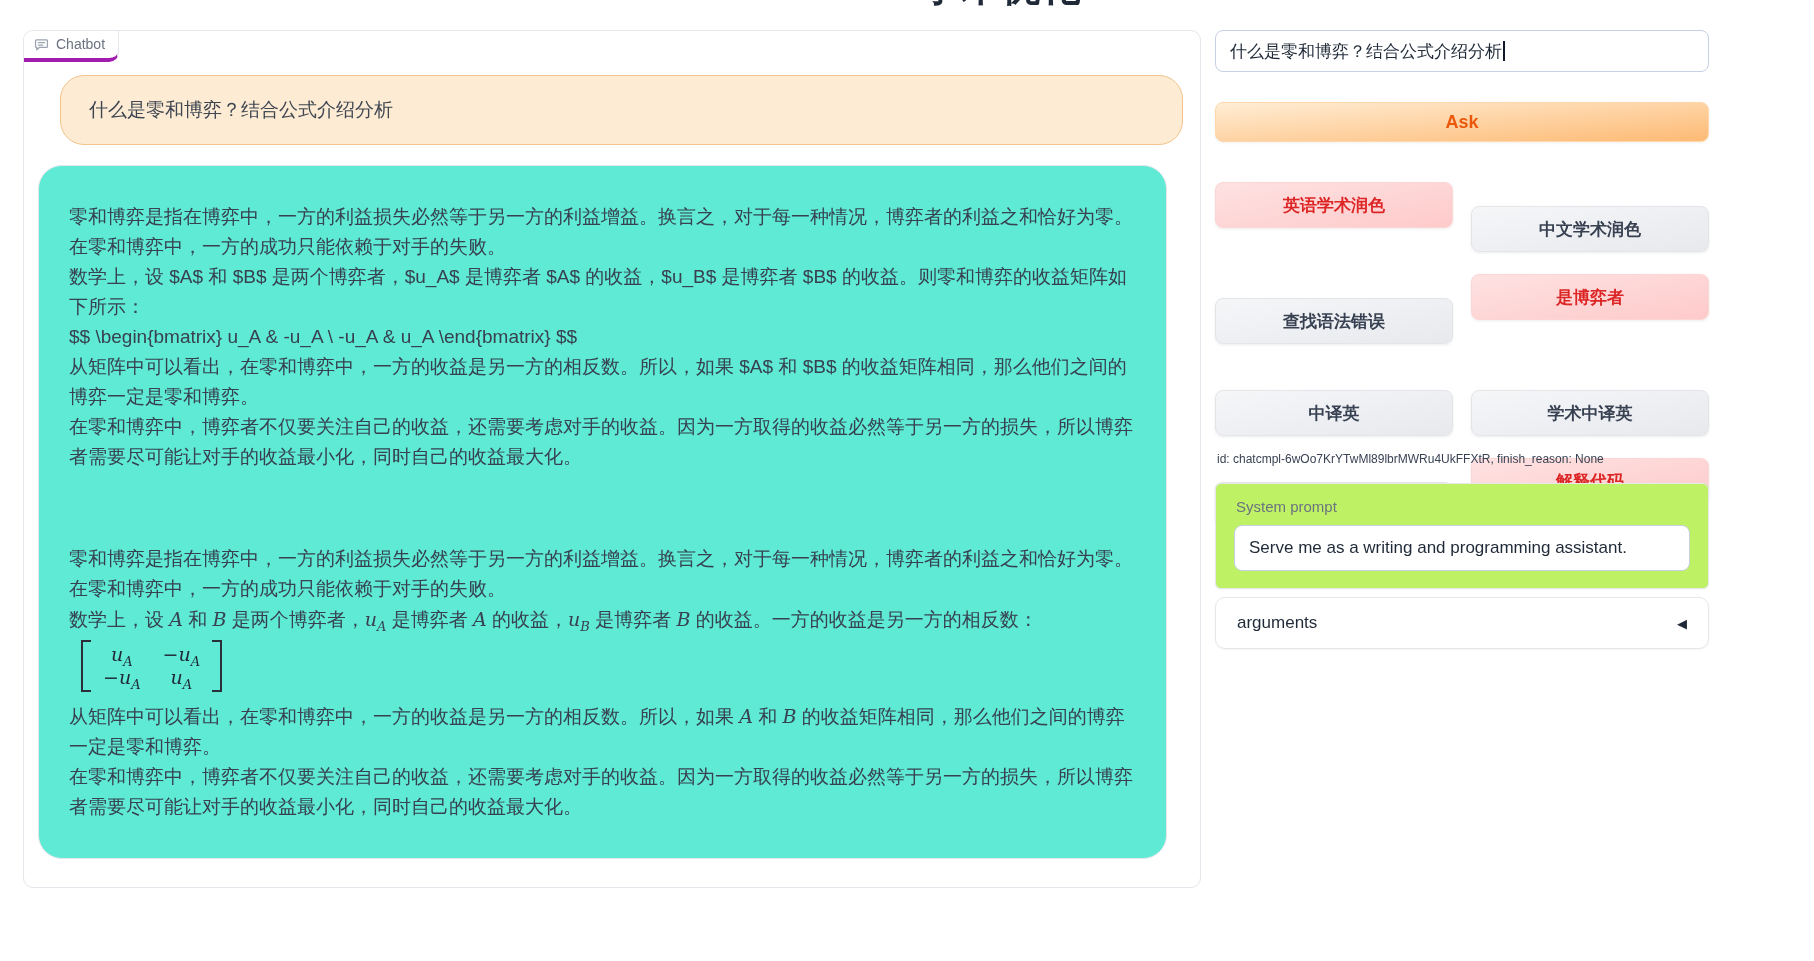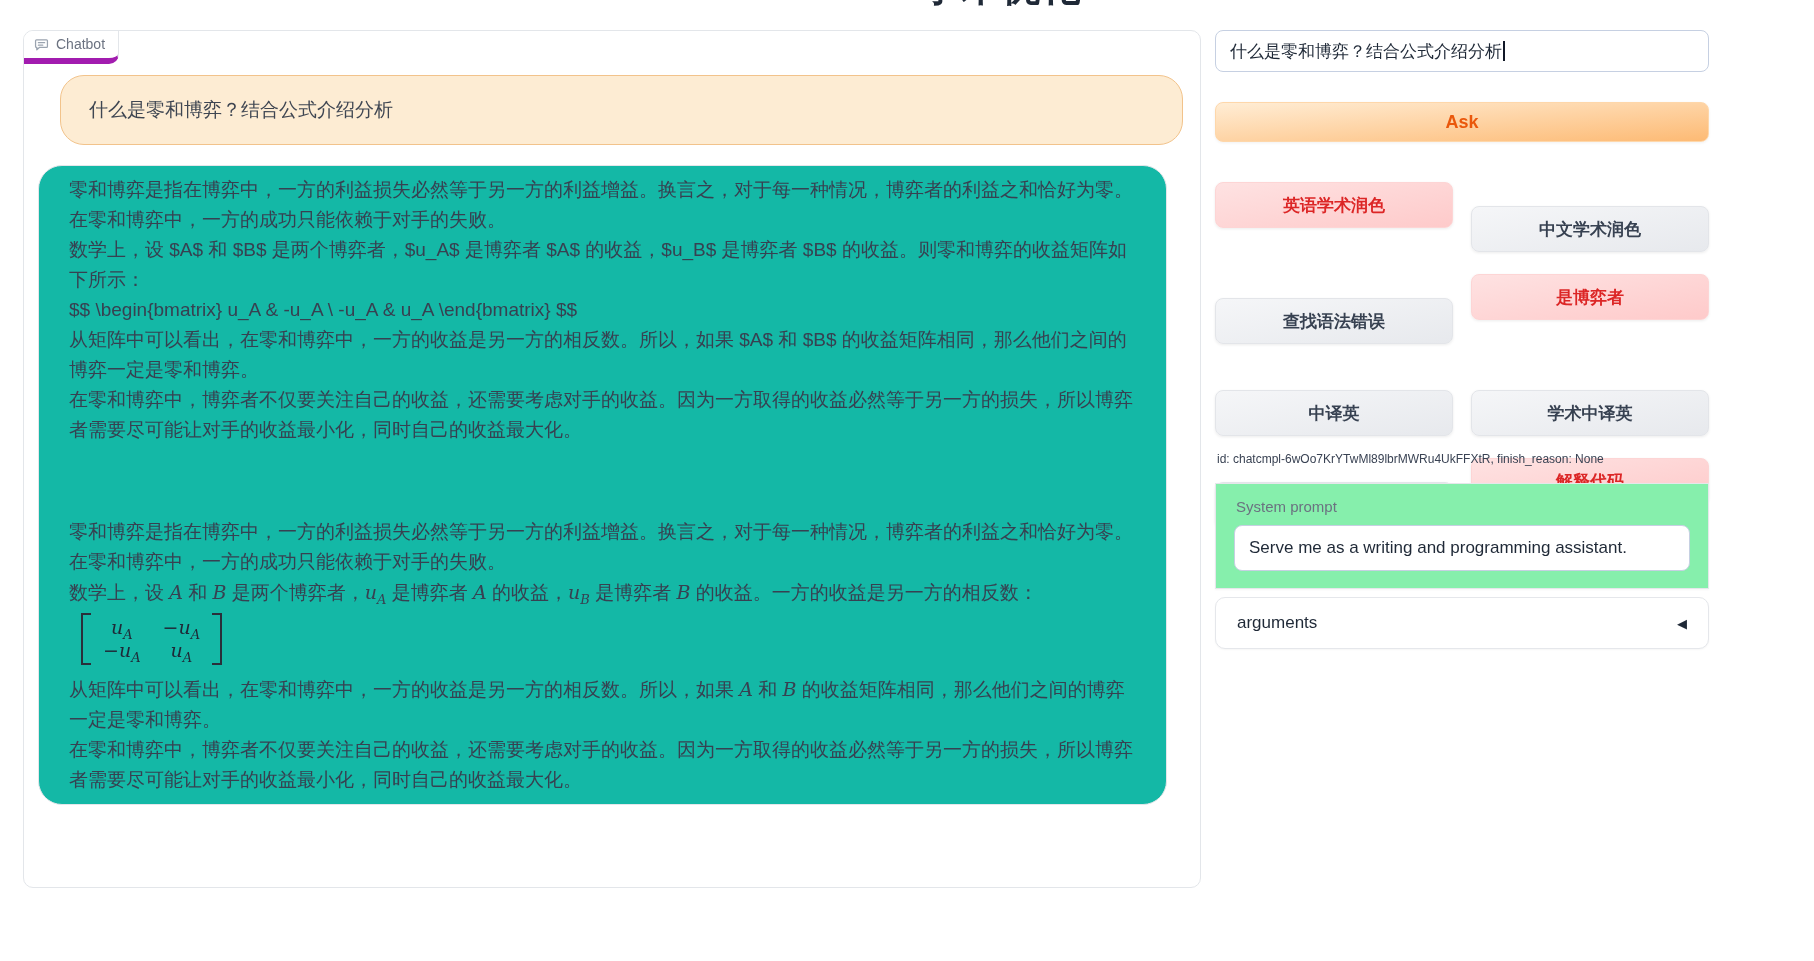--- a/index.html
+++ b/index.html
@@ -8,28 +8,28 @@
     font-family:"Liberation Sans","DejaVu Sans",sans-serif;color:#374151;
   }
   
   .title-clip{position:absolute;top:0;left:50%;transform:translateX(3px);width:600px;margin-left:-300px;height:8px;overflow:hidden;text-align:center;}
   .title-clip h1{margin:-36px 0 0;font-size:40px;line-height:44px;font-weight:700;color:#1f2937;white-space:nowrap;}
 
   
   .chat-panel{position:absolute;left:23px;top:30px;width:1176px;height:856px;background:#fff;
     border:1px solid #e3e6ea;border-radius:10px;}
   .panel-label{position:absolute;top:0;left:0;display:flex;align-items:center;gap:7px;
-    padding:5px 13px 6px 10px;background:#fff;border-right:1px solid #e3e6ea;border-bottom:6px solid #a21caf;
+    padding:5px 13px 6px 10px;background:#fff;border-right:1px solid #e3e6ea;border-bottom:4px solid #a21caf;
     border-radius:9px 0 10px 0;color:#6b7280;font-size:14px;}
   .panel-label svg{display:block;}
 
   .msg{border-radius:24px;font-size:19px;line-height:30px;}
   .msg p{margin:0;}
   .msg.user{margin:44px 17px 0 36px;background:#fdecd3;border:1px solid #f2c38b;padding:19px 28px;color:#3f4652;}
-  .msg.bot{margin:20px 33px 0 14px;background:#14b8a6;border:1px solid #e4e6ea;padding:9px 30px;color:#374151;min-height:586px;box-sizing:border-box;}
+  .msg.bot{margin:20px 33px 0 14px;background:#5eead4;border:1px solid #e4e6ea;padding:36px 30px;color:#374151;min-height:586px;box-sizing:border-box;}
   .block.rendered{margin-top:72px;}
 
   .mv{font-family:"DejaVu Serif","Liberation Serif",serif;font-style:italic;}
   sub.mv{font-size:13px;line-height:0;}
 
   .matrix{display:inline-flex;align-items:stretch;margin:5px 0 0 12px;
     font-family:"DejaVu Serif","Liberation Serif",serif;font-style:italic;font-size:19px;color:#1f2937;}
   .brk{width:8px;}
   .brk.l{border:2px solid #2a2f3a;border-right:none;}
   .brk.r{border:2px solid #2a2f3a;border-left:none;}
@@ -46,22 +46,22 @@
   .ask-btn{position:absolute;top:102px;left:0;width:494px;height:40px;border-radius:8px;
     background:linear-gradient(to bottom right,#ffedd5,#fdba74);border:1px solid #fed7aa;
     color:#ea580c;font-weight:600;font-size:18px;box-shadow:0 1px 3px rgba(0,0,0,.06);}
   .btn-grid{position:absolute;top:182px;left:0;display:grid;grid-template-columns:238px 238px;gap:22px 18px;}
   .fn{height:46px;border-radius:8px;font-size:17px;font-weight:600;box-shadow:0 1px 3px rgba(0,0,0,.08);}
   .fn.default{background:linear-gradient(to bottom right,#f5f6f8,#e7e9ed);border:1px solid #e3e5e9;color:#374151;margin-top:24px;}
   .fn.red{background:linear-gradient(to bottom right,#fee2e2,#fecaca);border:1px solid #fdd5d5;color:#dc2626;}
 
   .meta-line{position:absolute;top:440px;left:2px;font-size:12px;color:#394253;white-space:nowrap;}
 
-  .card{position:absolute;top:483px;left:0;width:494px;box-sizing:border-box;background:#86efac;
-    border:1px solid #e5e7eb;border-radius:0;padding:12px 18px 17px;box-shadow:0 1px 2px rgba(0,0,0,.04);}
+  .card{position:absolute;top:483px;left:0;width:494px;box-sizing:border-box;background:#bef264;
+    border:1px solid #e5e7eb;border-radius:6px;padding:12px 18px 17px;box-shadow:0 1px 2px rgba(0,0,0,.04);}
   .card-label{font-size:15px;color:#6b7280;margin:2px 0 10px 2px;}
   .card .textbox{height:46px;width:100%;}
 
   .accordion{position:absolute;top:597px;left:0;width:494px;height:52px;box-sizing:border-box;background:#fff;
     border:1px solid #e5e7eb;border-radius:10px;display:flex;align-items:center;justify-content:space-between;
     padding:0 21px;font-size:17px;color:#1f2937;box-shadow:0 1px 2px rgba(0,0,0,.04);}
   .tri{font-size:13px;color:#1f2937;}
 </style>
 </head>
 <body>

